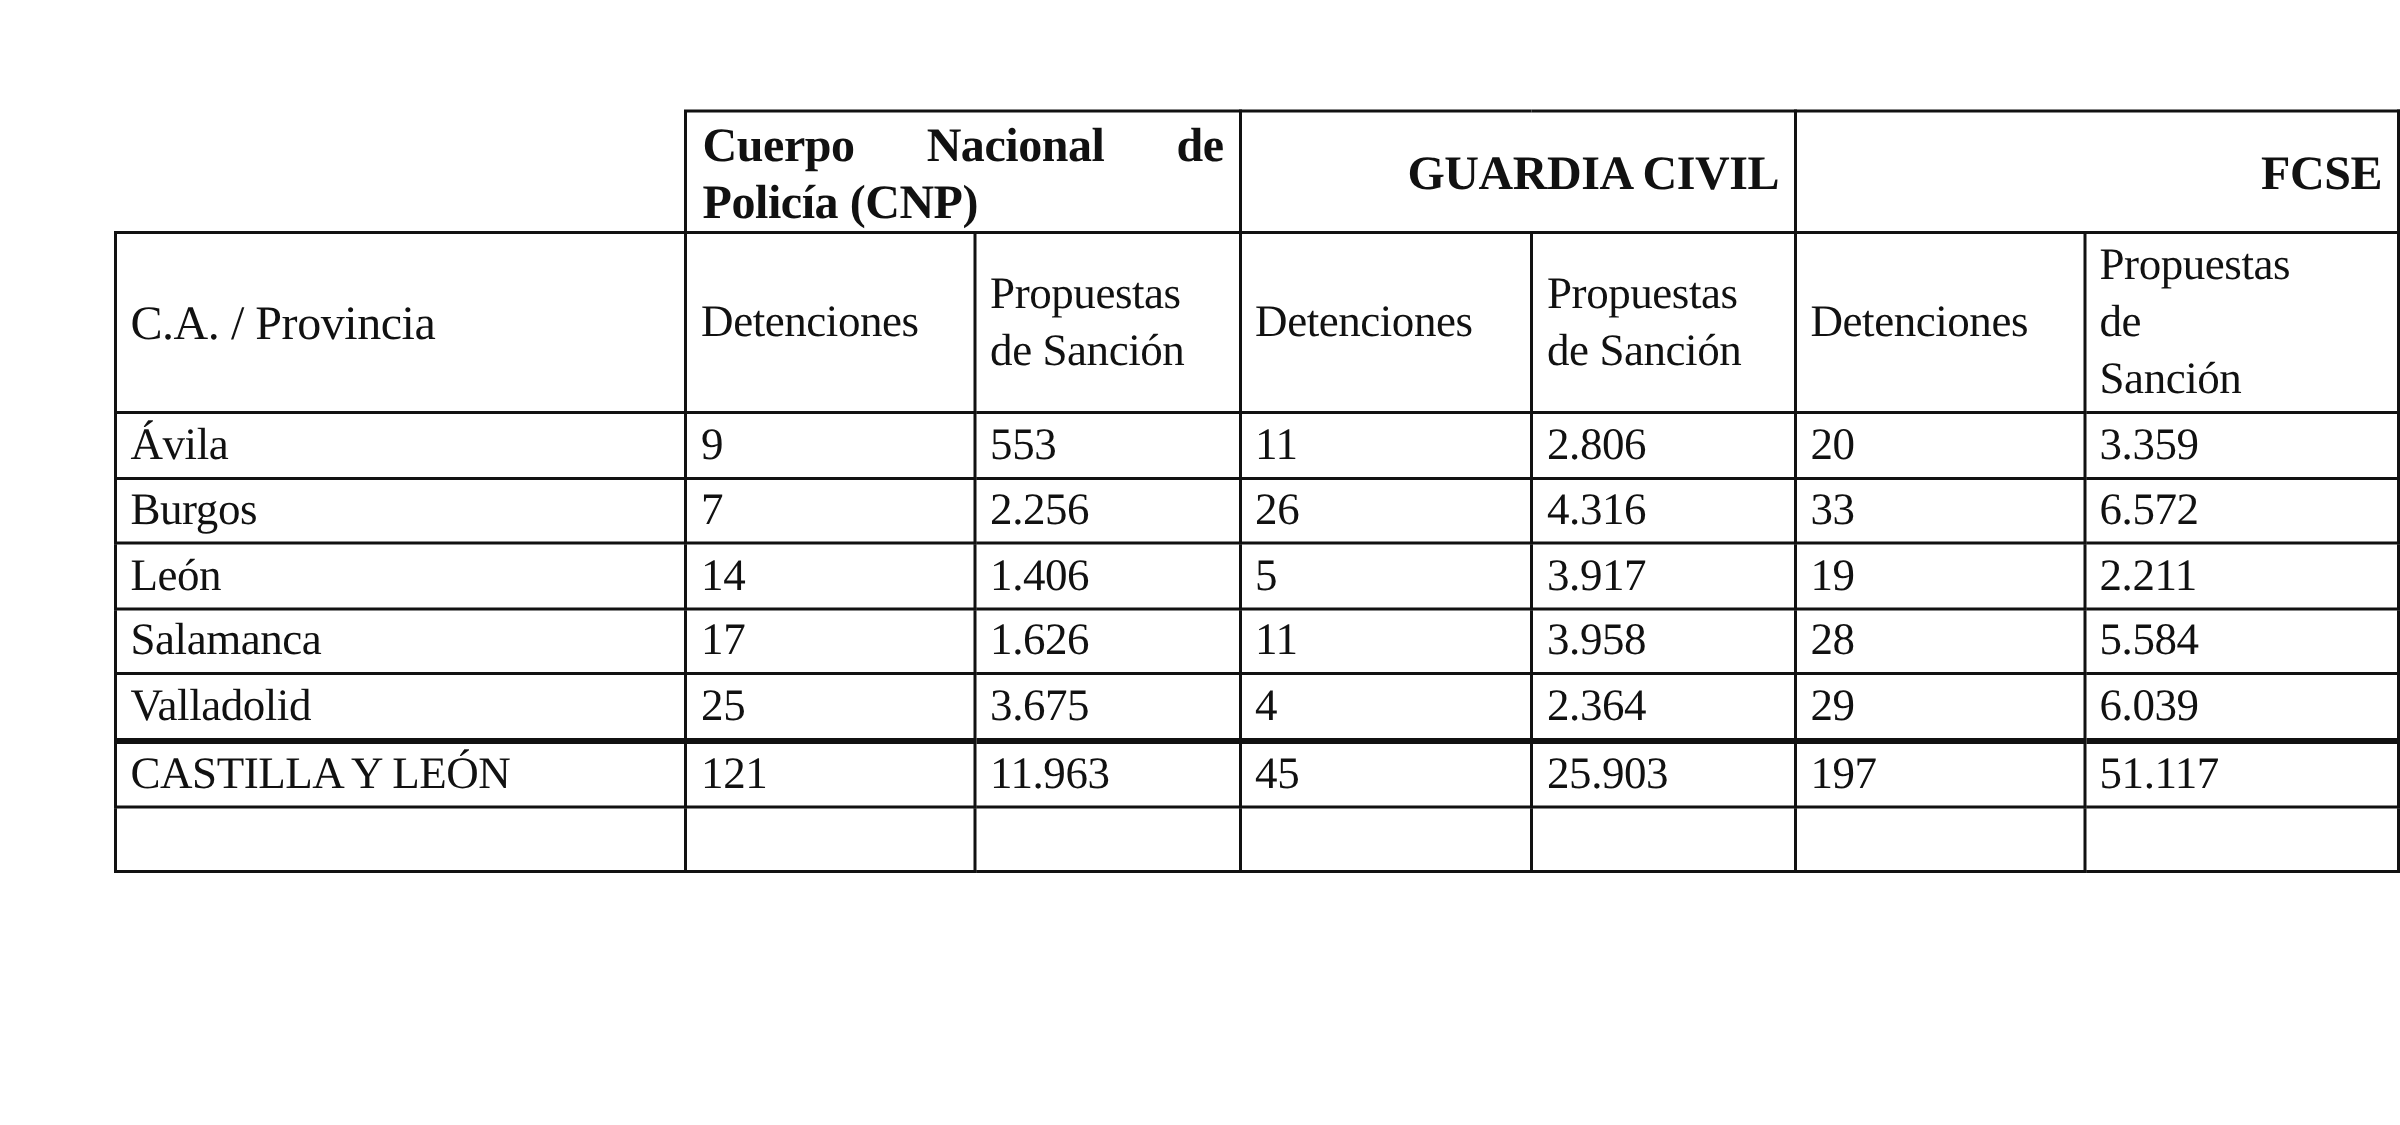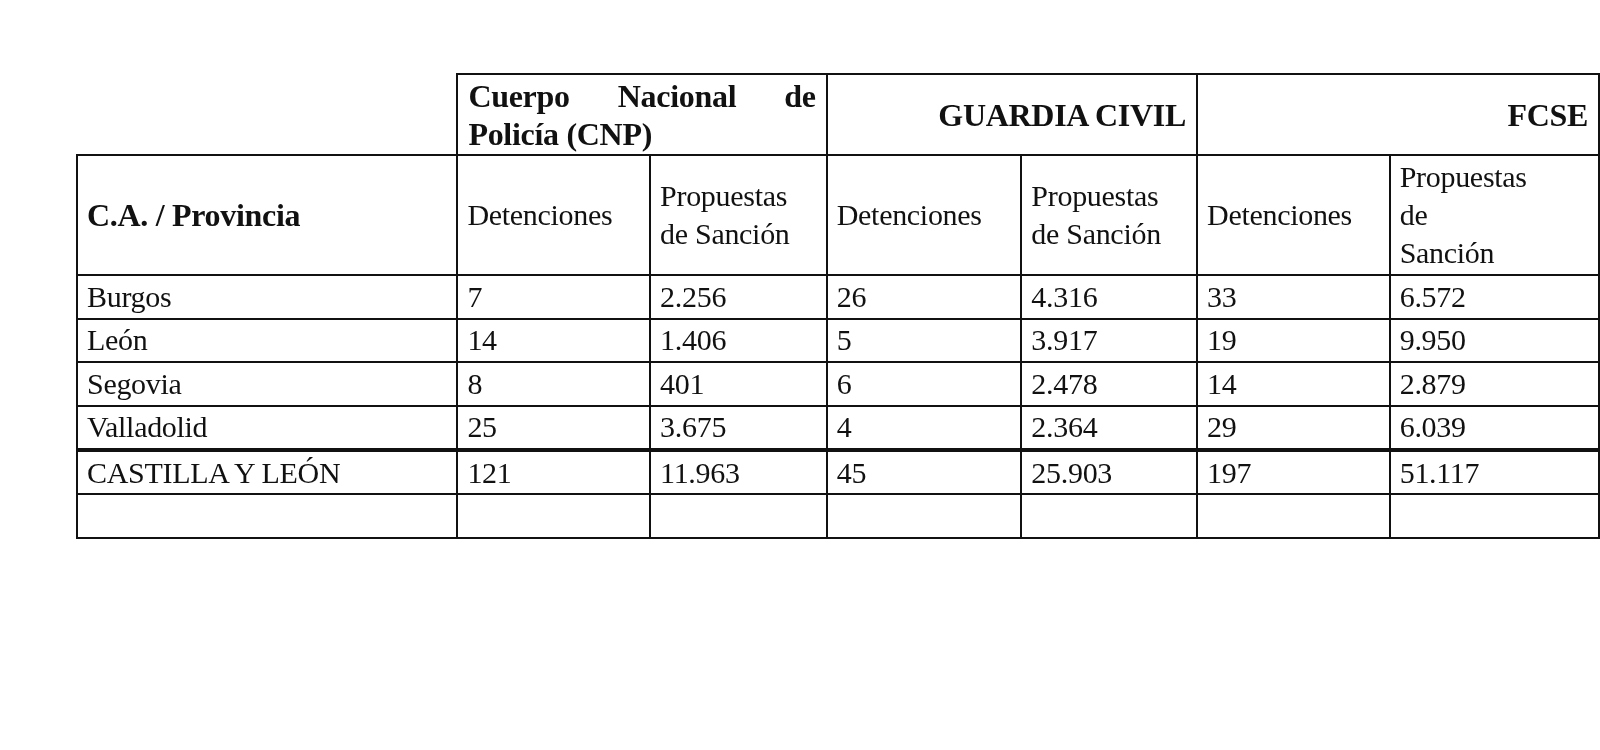--- a/index.html
+++ b/index.html
@@ -47,21 +47,21 @@
   .tbl .group.cnp {
     text-align: justify;
     text-align-last: left;
   }
   .tbl .group.cnp .l1 {
     display: flex;
     justify-content: space-between;
   }
   .tbl .hdr-row th { height: 118px; }
   .tbl .hdr-label {
-    font-weight: bold;
+    font-weight: normal;
     font-size: 32px;
   }
   .tbl .sub {
     line-height: 38px;
   }
   .tbl .data-row td { height: 41.5px; line-height: 38px; }
   .tbl .total-row td {
     border-top: 4px solid #111;
     height: 41px;
     line-height: 38px;
@@ -117,45 +117,54 @@
       <th><span class="sub">Detenciones</span></th>
       <th>
         <div class="sub">Propuestas</div>
         <div class="sub">de</div>
         <div class="sub">Sanción</div>
       </th>
     </tr>
   </thead>
   <tbody>
     <tr class="data-row">
+      <td>Ávila</td>
+      <td>9</td>
+      <td>553</td>
+      <td>11</td>
+      <td>2.806</td>
+      <td>20</td>
+      <td>3.359</td>
+    </tr>
+    <tr class="data-row">
       <td>Burgos</td>
       <td>7</td>
       <td>2.256</td>
       <td>26</td>
       <td>4.316</td>
       <td>33</td>
       <td>6.572</td>
     </tr>
     <tr class="data-row">
       <td>León</td>
       <td>14</td>
       <td>1.406</td>
       <td>5</td>
       <td>3.917</td>
       <td>19</td>
-      <td>9.950</td>
+      <td>2.211</td>
     </tr>
     <tr class="data-row">
-      <td>Segovia</td>
-      <td>8</td>
-      <td>401</td>
-      <td>6</td>
-      <td>2.478</td>
-      <td>14</td>
-      <td>2.879</td>
+      <td>Salamanca</td>
+      <td>17</td>
+      <td>1.626</td>
+      <td>11</td>
+      <td>3.958</td>
+      <td>28</td>
+      <td>5.584</td>
     </tr>
     <tr class="data-row">
       <td>Valladolid</td>
       <td>25</td>
       <td>3.675</td>
       <td>4</td>
       <td>2.364</td>
       <td>29</td>
       <td>6.039</td>
     </tr>

